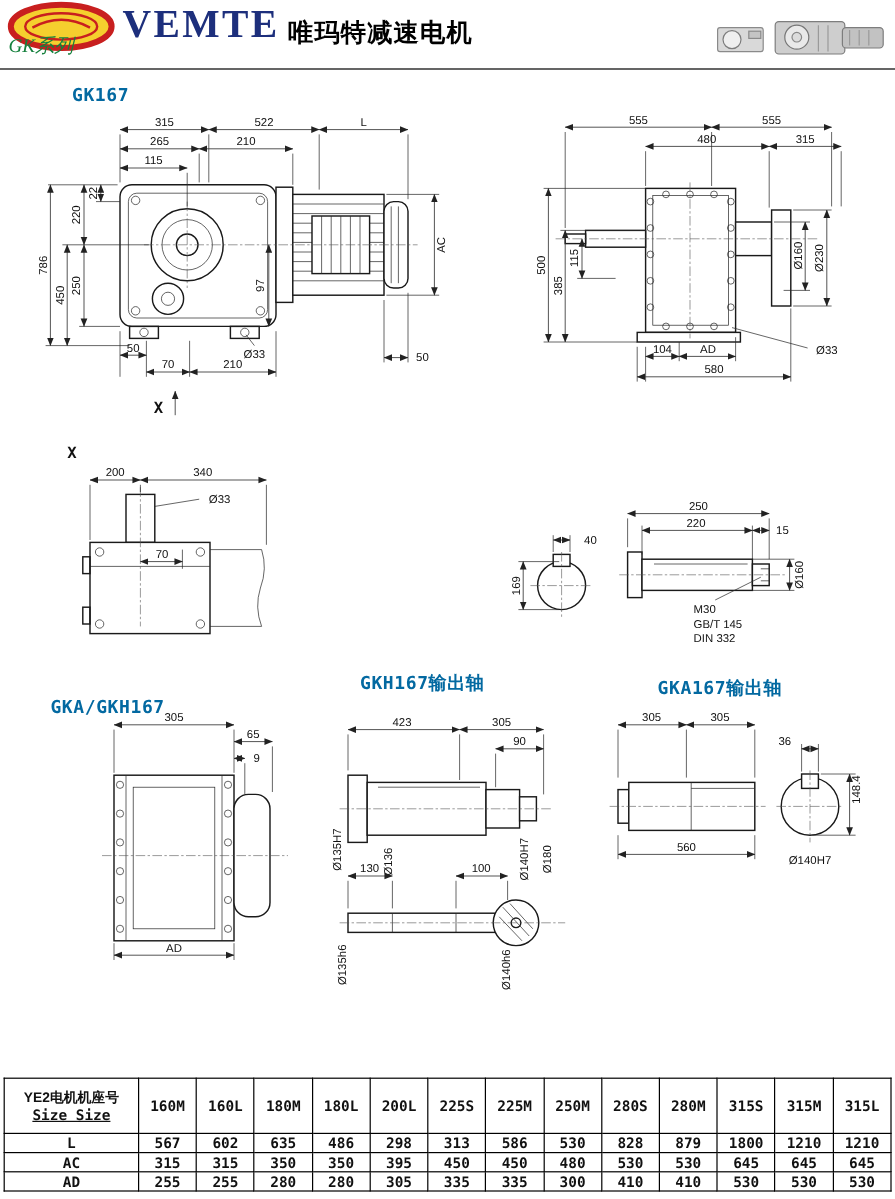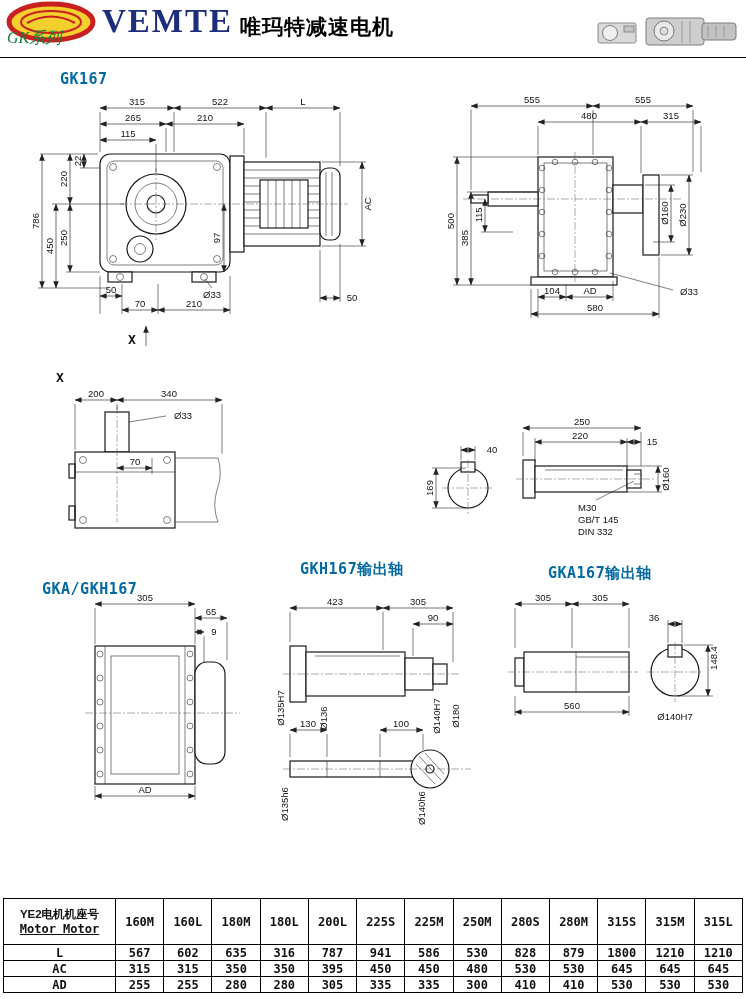--- a/index.html
+++ b/index.html
@@ -470,44 +470,44 @@
       <col>
       <col>
       <col>
       <col>
       <col>
   </colgroup>
   <tbody>
       <tr class="hdr">
     <th>
       <div class="cn">YE2电机机座号</div>
-      <div class="en">Motor Motor</div>
+      <div class="en">Size Size</div>
     </th>
     <th>160M</th>
     <th>160L</th>
     <th>180M</th>
     <th>180L</th>
     <th>200L</th>
     <th>225S</th>
     <th>225M</th>
     <th>250M</th>
     <th>280S</th>
     <th>280M</th>
     <th>315S</th>
     <th>315M</th>
     <th>315L</th>
   </tr>
   <tr class="datarow">
     <td>L</td>
     <td>567</td>
     <td>602</td>
     <td>635</td>
-    <td>316</td>
-    <td>787</td>
-    <td>941</td>
+    <td>486</td>
+    <td>298</td>
+    <td>313</td>
     <td>586</td>
     <td>530</td>
     <td>828</td>
     <td>879</td>
     <td>1800</td>
     <td>1210</td>
     <td>1210</td>
   </tr>
   <tr class="datarow">
     <td>AC</td>

